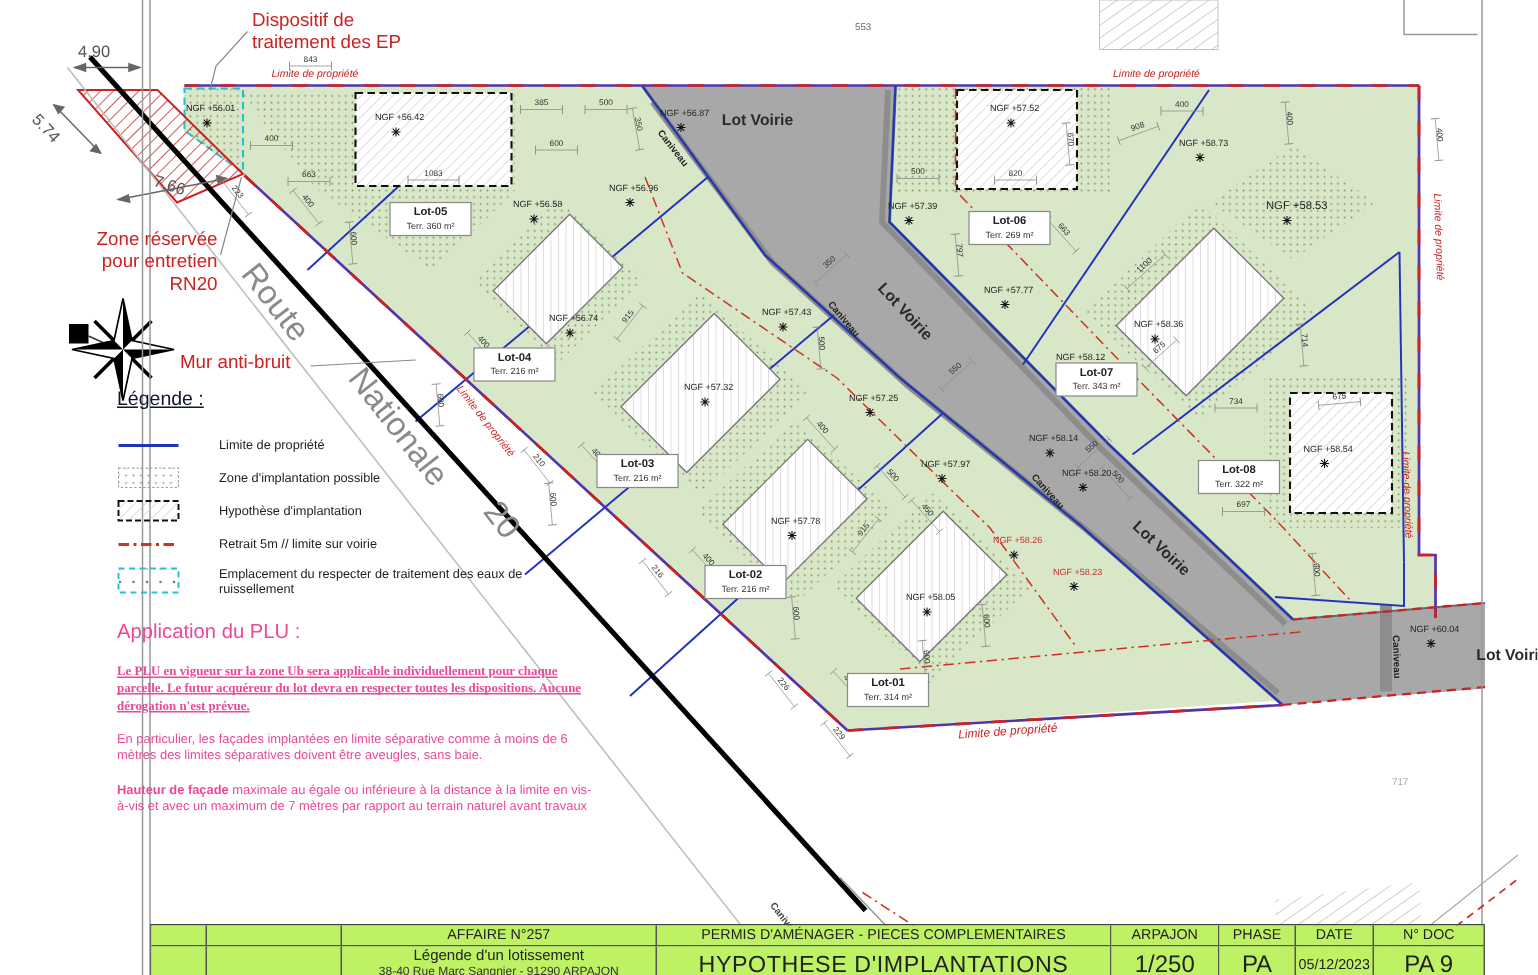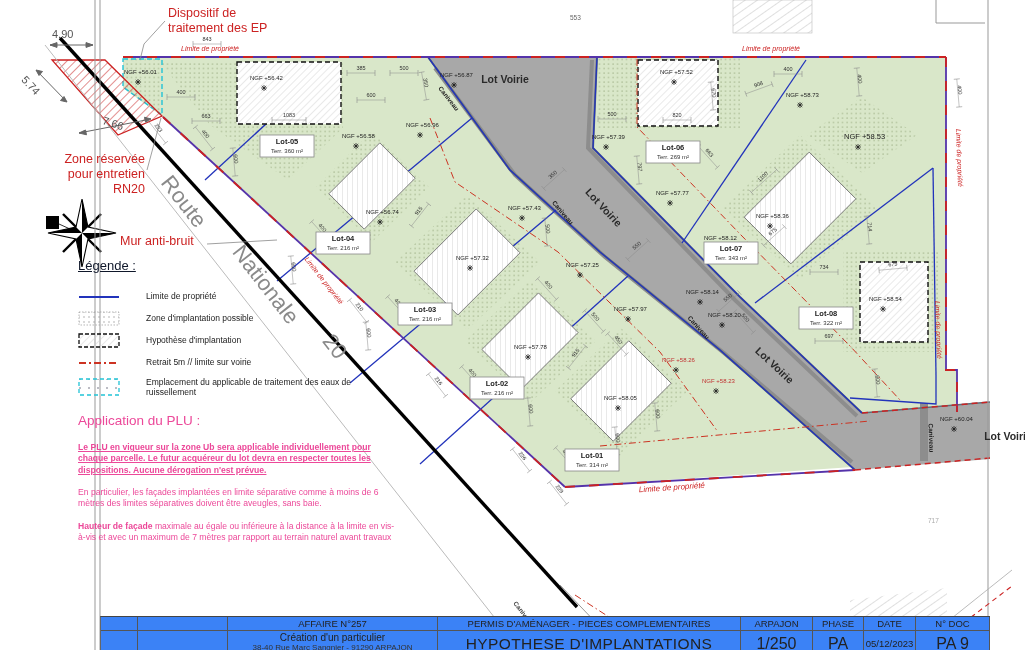--- a/index.html
+++ b/index.html
@@ -9,27 +9,27 @@
   
   .legend{position:absolute;left:78px;top:258px;width:320px;}
   .legend-title{font-size:13px;color:#0f172a;text-decoration:underline;margin-bottom:16px;}
   .legend-row{display:flex;align-items:center;margin-bottom:7px;}
   .legend-row .ic{width:42px;height:15px;flex:0 0 42px;margin-right:26px;}
   .legend-label{font-size:8.5px;color:#222;line-height:1.2;}
   
   .plu{position:absolute;left:78px;top:413px;width:318px;color:#ec4899;}
   .plu-title{font-size:13.5px;margin-bottom:14px;}
   .plu p{font-size:8.6px;line-height:1.32;margin:0 0 11px 0;}
-  .plu-strong{font-weight:bold;text-decoration:underline;}
+  .plu-strong{font-weight:bold;text-decoration:underline;font-family:Liberation Serif, serif;}
   .plu b{font-weight:bold;text-align:right;}
   
   .tblock{position:absolute;left:100px;top:616px;width:889px;height:40px;display:grid;
           grid-template-columns:37px 90px 210px 303px 72px 51px 52px 74px;
           grid-template-rows:14px 26px;border-top:1.4px solid #444;border-left:1px solid #666;}
-  .tc{border-right:1px solid #555;border-bottom:1px solid #555;background:#3b82f6;display:flex;
+  .tc{border-right:1px solid #555;border-bottom:1px solid #555;background:#bef264;display:flex;
       align-items:center;justify-content:center;overflow:hidden;font-size:9.5px;color:#222;}
   .tc.v2{flex-direction:column;justify-content:flex-start;padding-top:1px;}
   .t-proj{font-size:10px;}
   .t-addr{font-size:8px;color:#333;}
   .t-doc{font-size:15.5px;letter-spacing:.4px;}
   .t-big{font-size:16px;}
   .t-date{font-size:9.5px;}
 </style>
 </head>
 <body>
@@ -537,21 +537,21 @@
     <div class="legend-row">
       <svg class="ic">
           <line x1="1" y1="8" x2="41" y2="8" stroke="#cc3322" stroke-width="2" stroke-dasharray="7 3 2 3"></line>
         </svg>
       <span class="legend-label">Retrait 5m // limite sur voirie</span>
     </div>
     <div class="legend-row">
       <svg class="ic" style="height:20px">
           <rect x="1" y="2" width="40" height="16" fill="url(#epdots)" stroke="#22c3d6" stroke-width="1.3" stroke-dasharray="4 3"></rect>
         </svg>
-      <span class="legend-label" style="max-width:230px">Emplacement du applicable de traitement des eaux de ruissellement</span>
+      <span class="legend-label" style="max-width:230px">Emplacement du respecter de traitement des eaux de ruissellement</span>
     </div>
   </div>
 
   
   <div class="plu">
     <div class="plu-title">Application du PLU :</div>
     <p class="plu-strong">Le PLU en vigueur sur la zone Ub sera applicable individuellement pour chaque parcelle. Le futur acquéreur du lot devra en respecter toutes les dispositions.  Aucune dérogation n'est prévue.</p>
     <p>En particulier, les façades implantées en limite séparative comme à  moins de 6 mètres des limites séparatives doivent être aveugles, sans baie.</p>
     <p><b>Hauteur de façade</b><span> maximale au égale ou inférieure à la distance à la limite en vis-à-vis et avec un maximum de 7 mètres par rapport au terrain naturel avant travaux</span></p>
   </div>
@@ -562,21 +562,21 @@
     <div class="tc"></div>
     <div class="tc">AFFAIRE N°257</div>
     <div class="tc">PERMIS D'AMÉNAGER - PIECES COMPLEMENTAIRES</div>
     <div class="tc">ARPAJON</div>
     <div class="tc">PHASE</div>
     <div class="tc">DATE</div>
     <div class="tc">N° DOC</div>
     <div class="tc"></div>
     <div class="tc"></div>
     <div class="tc v2">
-      <span class="t-proj">Création d'un particulier</span>
+      <span class="t-proj">Légende d'un lotissement</span>
       <span class="t-addr">38-40 Rue Marc Sangnier - 91290 ARPAJON</span>
     </div>
     <div class="tc t-doc">HYPOTHESE D'IMPLANTATIONS</div>
     <div class="tc t-big">1/250</div>
     <div class="tc t-big">PA</div>
     <div class="tc t-date">05/12/2023</div>
     <div class="tc t-big">PA 9</div>
   </div>
 
 </div>

